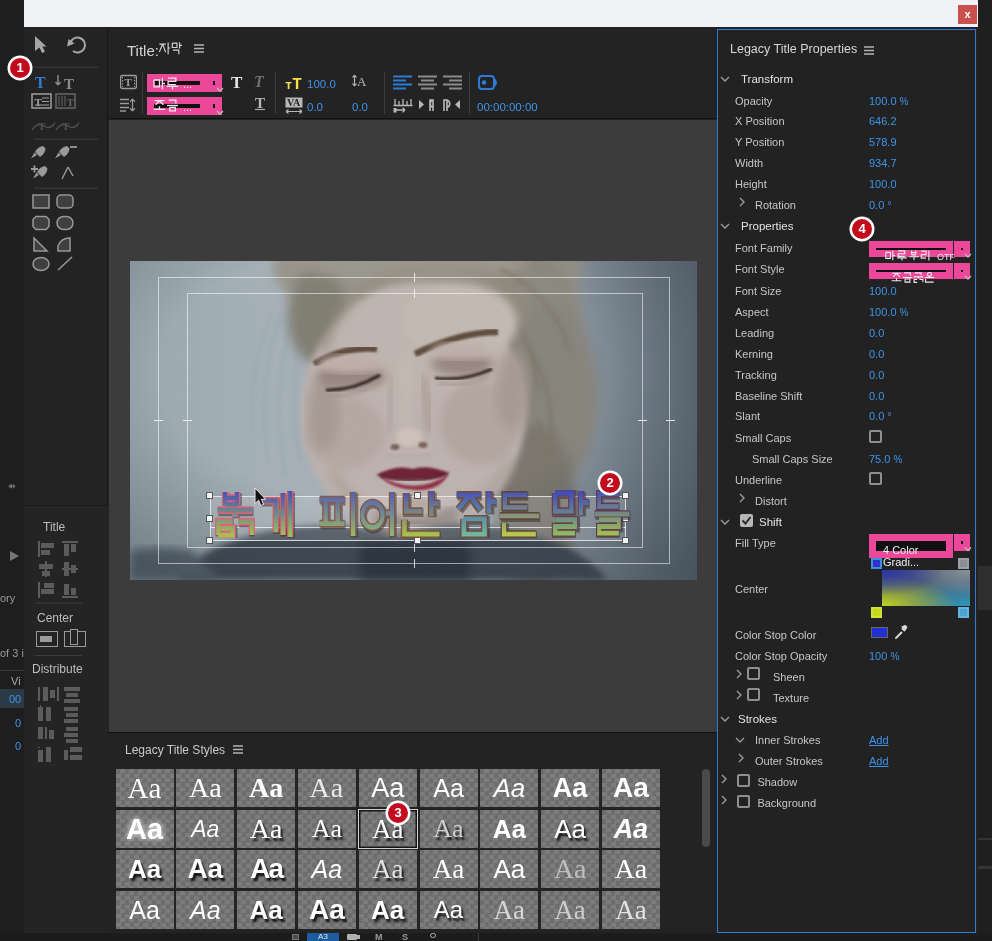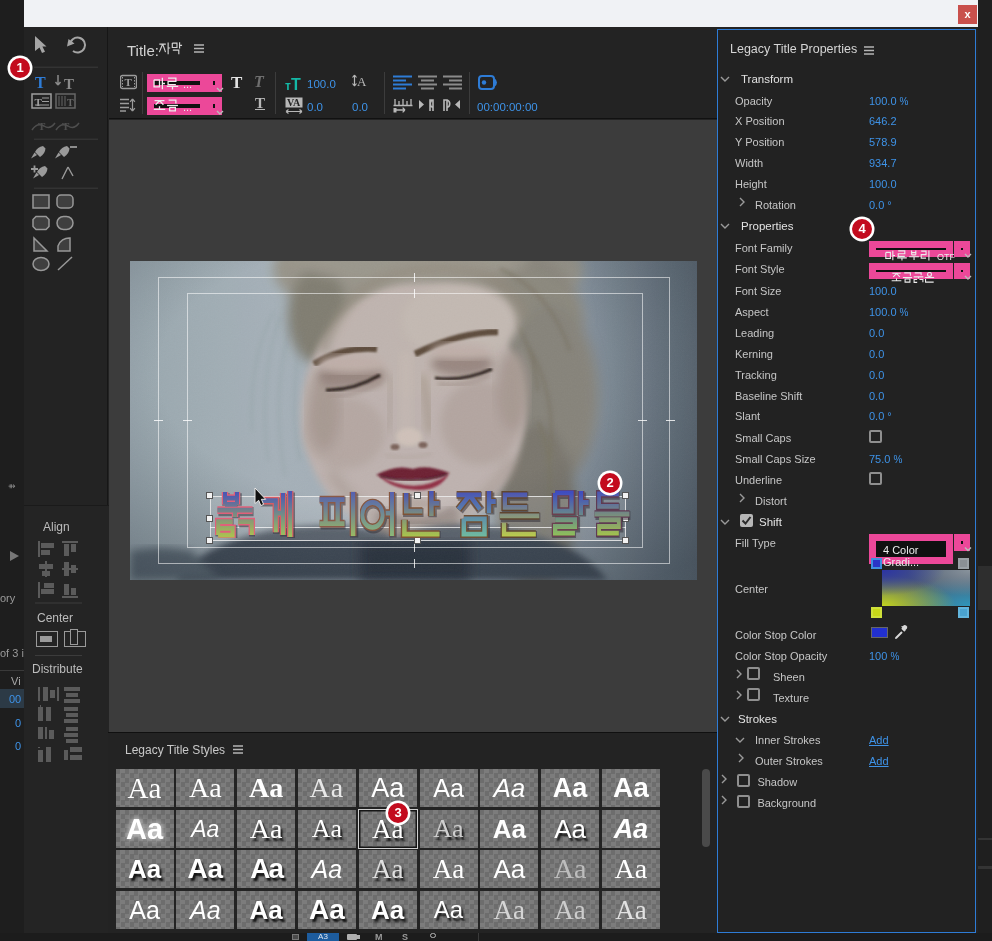--- a/index.html
+++ b/index.html
@@ -189,21 +189,21 @@
           <polygon points="10,224 10,211 23,224"></polygon>
           <path d="M34,224 v-5 a12,12 0 0 1 12,-8 v13 z"></path>
           <ellipse cx="17" cy="237" rx="8" ry="6.5"></ellipse>
           <path d="M34,243 l14,-13" fill="none"></path>
         </g>
       </g>
     </svg>
   </div>
 
   <div id="alignp" class="abs" style="left:0;top:505px;width:86px;height:428px;background:#242424;border-right:1px solid #161616;border-top:1px solid #1a1a1a">
-    <div class="abs" style="left:19px;top:14px;font-size:12px;color:#bcbcbc">Align</div>
+    <div class="abs" style="left:19px;top:14px;font-size:12px;color:#bcbcbc">Title</div>
     <svg class="abs" style="left:0;top:0" width="86" height="428" viewBox="0 0 86 428">
       <g fill="#5b5b5b">
         <rect x="14" y="35" width="2" height="16"></rect>
           <rect x="17" y="37" width="13" height="5"></rect>
           <rect x="17" y="44" width="9" height="5"></rect>
         <rect x="38" y="35" width="16" height="2"></rect>
           <rect x="40" y="38" width="5" height="12"></rect>
           <rect x="47" y="38" width="5" height="8"></rect>
         <rect x="21" y="55" width="2" height="16"></rect>
           <rect x="15" y="58" width="14" height="5"></rect>
@@ -281,21 +281,21 @@
       </svg>
     <div class="abs" style="left:74px;top:51px;color:#ececec;font-size:11px">...</div>
     <div class="ddbox" style="left:97px;top:47px;width:16px;height:18px">
         <svg width="14" height="16">
           <path d="M4,7 l3,3 3,-3" fill="none" stroke="#bbb" stroke-width="1.4"></path>
         </svg>
       </div>
     <div class="abs" style="left:122px;top:46px;font-family:'Liberation Serif';font-weight:bold;font-size:17px;color:#e4e4e4">T</div>
     <div class="abs" style="left:145px;top:46px;font-family:'Liberation Serif';font-weight:bold;font-style:italic;font-size:16px;color:#6f6f6f">T</div>
     <div class="sep" style="left:166px;top:45px;width:1px;height:42px"></div>
-    <div class="abs" style="left:176px;top:49px;font-family:Liberation Sans, sans-serif;font-weight:bold;font-size:12px;color:#14b8a6">т<span style="font-size:16px">T</span></div>
+    <div class="abs" style="left:176px;top:49px;font-family:Liberation Mono, monospace;font-weight:bold;font-size:12px;color:#fde047">т<span style="font-size:16px">T</span></div>
     <div class="val" style="left:198px;top:51px;font-size:11.5px">100.0</div>
     <svg class="abs" style="left:243px;top:45px" width="17" height="18">
         <text x="5" y="14" font-family="Liberation Serif" font-size="13" fill="#b8b8b8">A</text>
         <path d="M2.5,3 v11 m0,0 l-2,-2.5 m2,2.5 l2,-2.5 M2.5,3 l-2,2.5 m2,-2.5 l2,2.5" stroke="#b8b8b8" stroke-width="1.2" fill="none"></path>
       </svg>
     <div class="sep" style="left:275px;top:45px;width:1px;height:42px"></div>
     <svg class="abs" style="left:284px;top:48px" width="20" height="15">
         <g stroke="#2e7cd6" stroke-width="2">
           <path d="M0,1.5 h19 M0,5.5 h13 M0,9.5 h19 M0,13.5 h13"></path>
         </g>
@@ -704,39 +704,39 @@
     <div class="lb" style="left:17px;top:318px">Kerning</div>
       <div class="val" style="left:151px;top:318px">0.0</div>
     <div class="lb" style="left:17px;top:339px">Tracking</div>
       <div class="val" style="left:151px;top:339px">0.0</div>
     <div class="lb" style="left:17px;top:359.6px">Baseline Shift</div>
       <div class="val" style="left:151px;top:359.6px">0.0</div>
     <div class="lb" style="left:17px;top:380.4px">Slant</div>
       <div class="val" style="left:151px;top:380.4px">0.0 °</div>
     <div class="lb" style="left:17px;top:402px">Small Caps</div>
       <div class="chk" style="left:151px;top:400px"></div>
-    <div class="lb" style="left:17px;top:423px">Small Caps Size</div>
+    <div class="lb" style="left:34px;top:423px">Small Caps Size</div>
       <div class="val" style="left:151px;top:423px">75.0 <span style="font-size:10px">%</span></div>
     <div class="lb" style="left:17px;top:444px">Underline</div>
       <div class="chk" style="left:151px;top:442px"></div>
     <svg class="abs" style="left:20px;top:463px" width="8" height="10">
         <path d="M2,1 l4,4 -4,4" fill="none" stroke="#9a9a9a" stroke-width="1.4"></path>
       </svg>
     <div class="lb" style="left:37px;top:465px">Distort</div>
     <svg class="abs" style="left:2px;top:488px" width="10" height="8">
         <path d="M1,2 l4,4 4,-4" fill="none" stroke="#9a9a9a" stroke-width="1.4"></path>
       </svg>
     <div class="abs" style="left:22px;top:484px;width:13px;height:13px;background:#b7b7b7;border-radius:2px">
         <svg width="13" height="13">
           <path d="M2.5,6.5 l3,3 5,-6.5" fill="none" stroke="#2a2a2a" stroke-width="2"></path>
         </svg>
       </div>
     <div class="hd" style="left:41px;top:486px">Shift</div>
     <div class="lb" style="left:17px;top:507px">Fill Type</div>
-    <div class="ddbox" style="left:151px;top:503.5px;width:84px;height:30px">
+    <div class="ddbox" style="left:151px;top:503.5px;width:84px;height:24px">
         <span style="position:absolute;left:7px;top:3px;font-size:11px;color:#ececec">4 Color Gradi...</span>
       </div>
     <div class="ddbox" style="left:236px;top:503.5px;width:16px;height:17px">
         <svg width="14" height="15">
           <path d="M4,6.5 l3,3 3,-3" fill="none" stroke="#bbb" stroke-width="1.4"></path>
         </svg>
       </div>
     <div class="lb" style="left:17px;top:553px">Center</div>
 
     <div class="abs" style="left:163.5px;top:540px;width:88px;height:36px;background:radial-gradient(130% 130% at 0% 0%,#2c34a4 0%,rgba(44,52,164,0) 55%),radial-gradient(130% 130% at 100% 0%,#89939c 0%,rgba(137,147,156,0) 55%),radial-gradient(140% 140% at 0% 100%,#c2d41e 0%,rgba(194,212,30,0) 60%),radial-gradient(140% 140% at 100% 100%,#2e96bc 0%,rgba(46,150,188,0) 60%),#4e5e72"></div>

